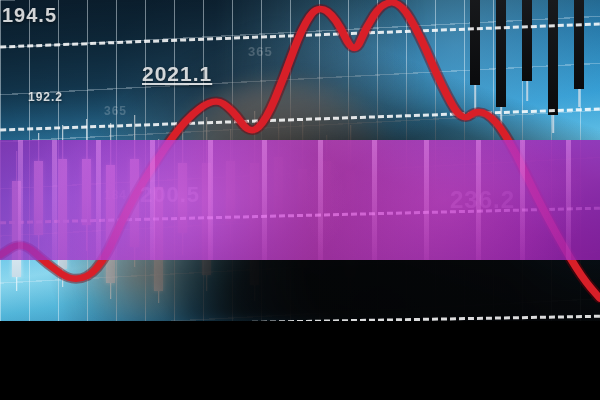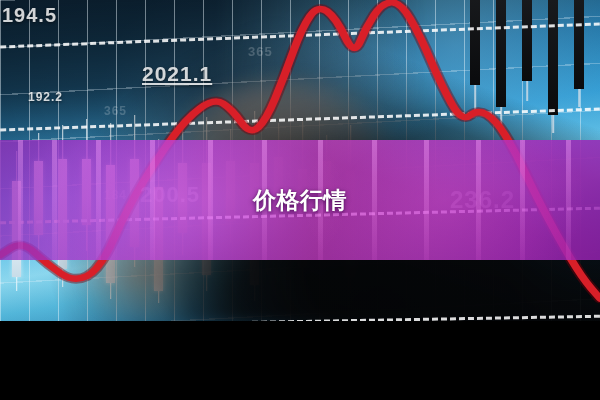--- a/index.html
+++ b/index.html
@@ -301,16 +301,15 @@
       <div class="streak" style="left: 318px;"></div>
       <div class="streak" style="left: 372px;"></div>
       <div class="streak" style="left: 424px;"></div>
       <div class="streak" style="left: 476px;"></div>
       <div class="streak" style="left: 520px;"></div>
       <div class="streak" style="left: 566px;"></div>
     </div>
   <div id="band-glow"></div>
 
   <div id="title-wrap">
-    <div class="title-line">价格行情</div>
   </div>
 
 </div>
 
 </body></html>

